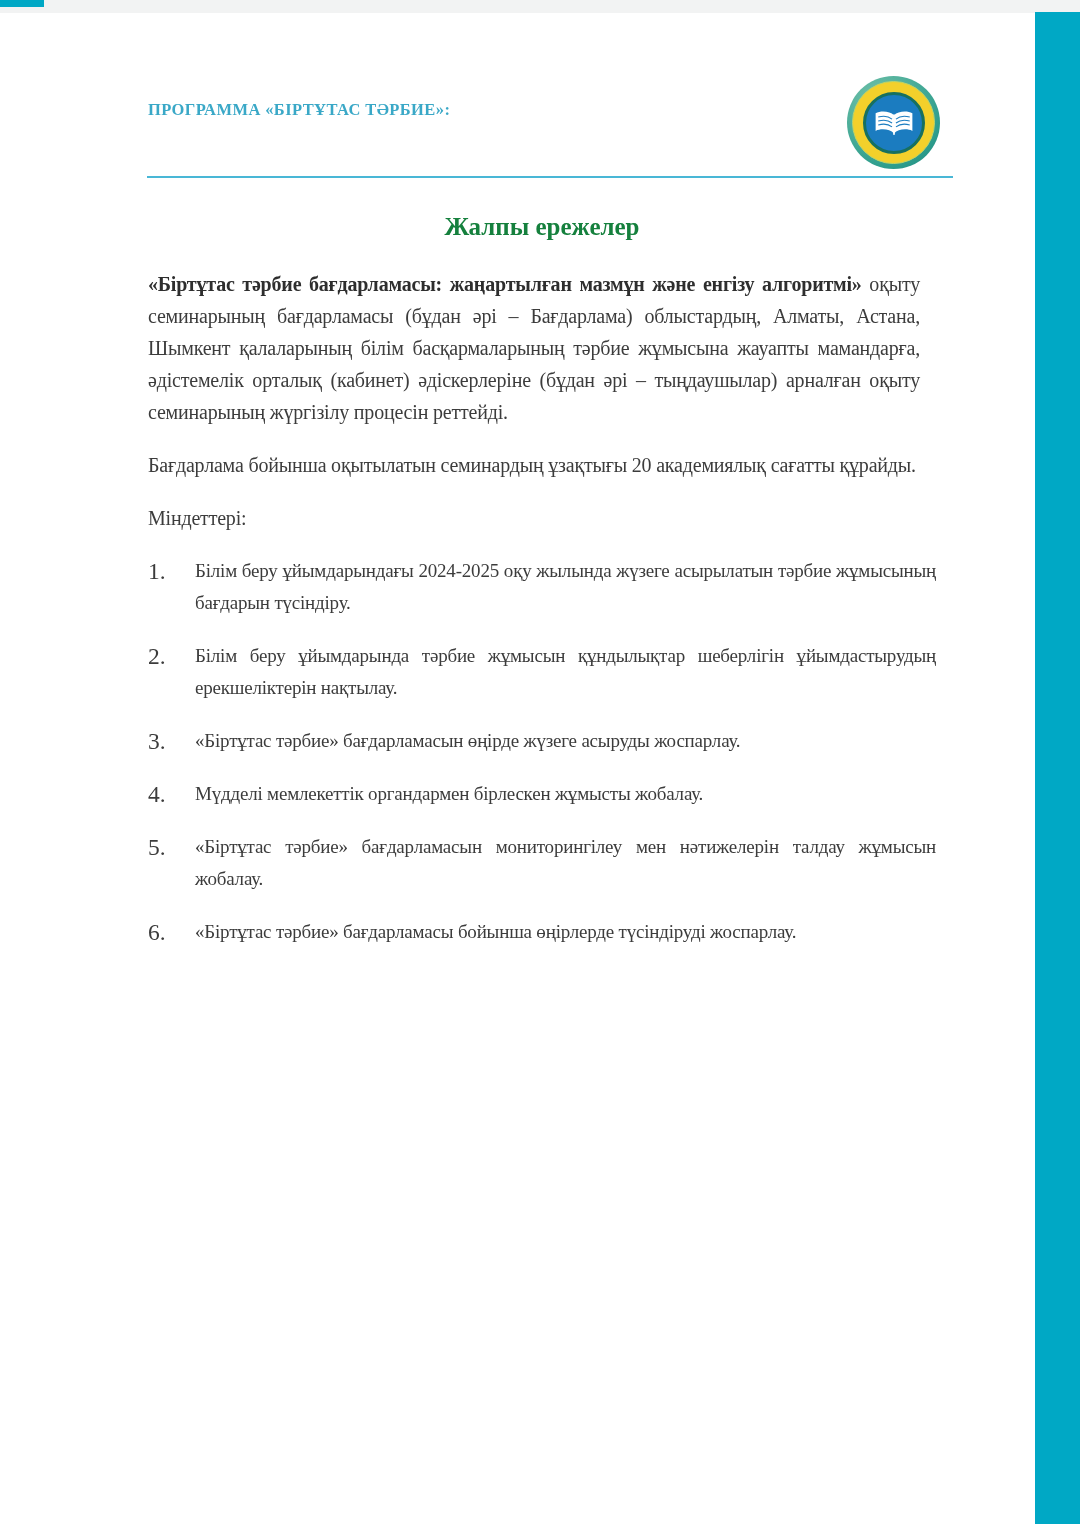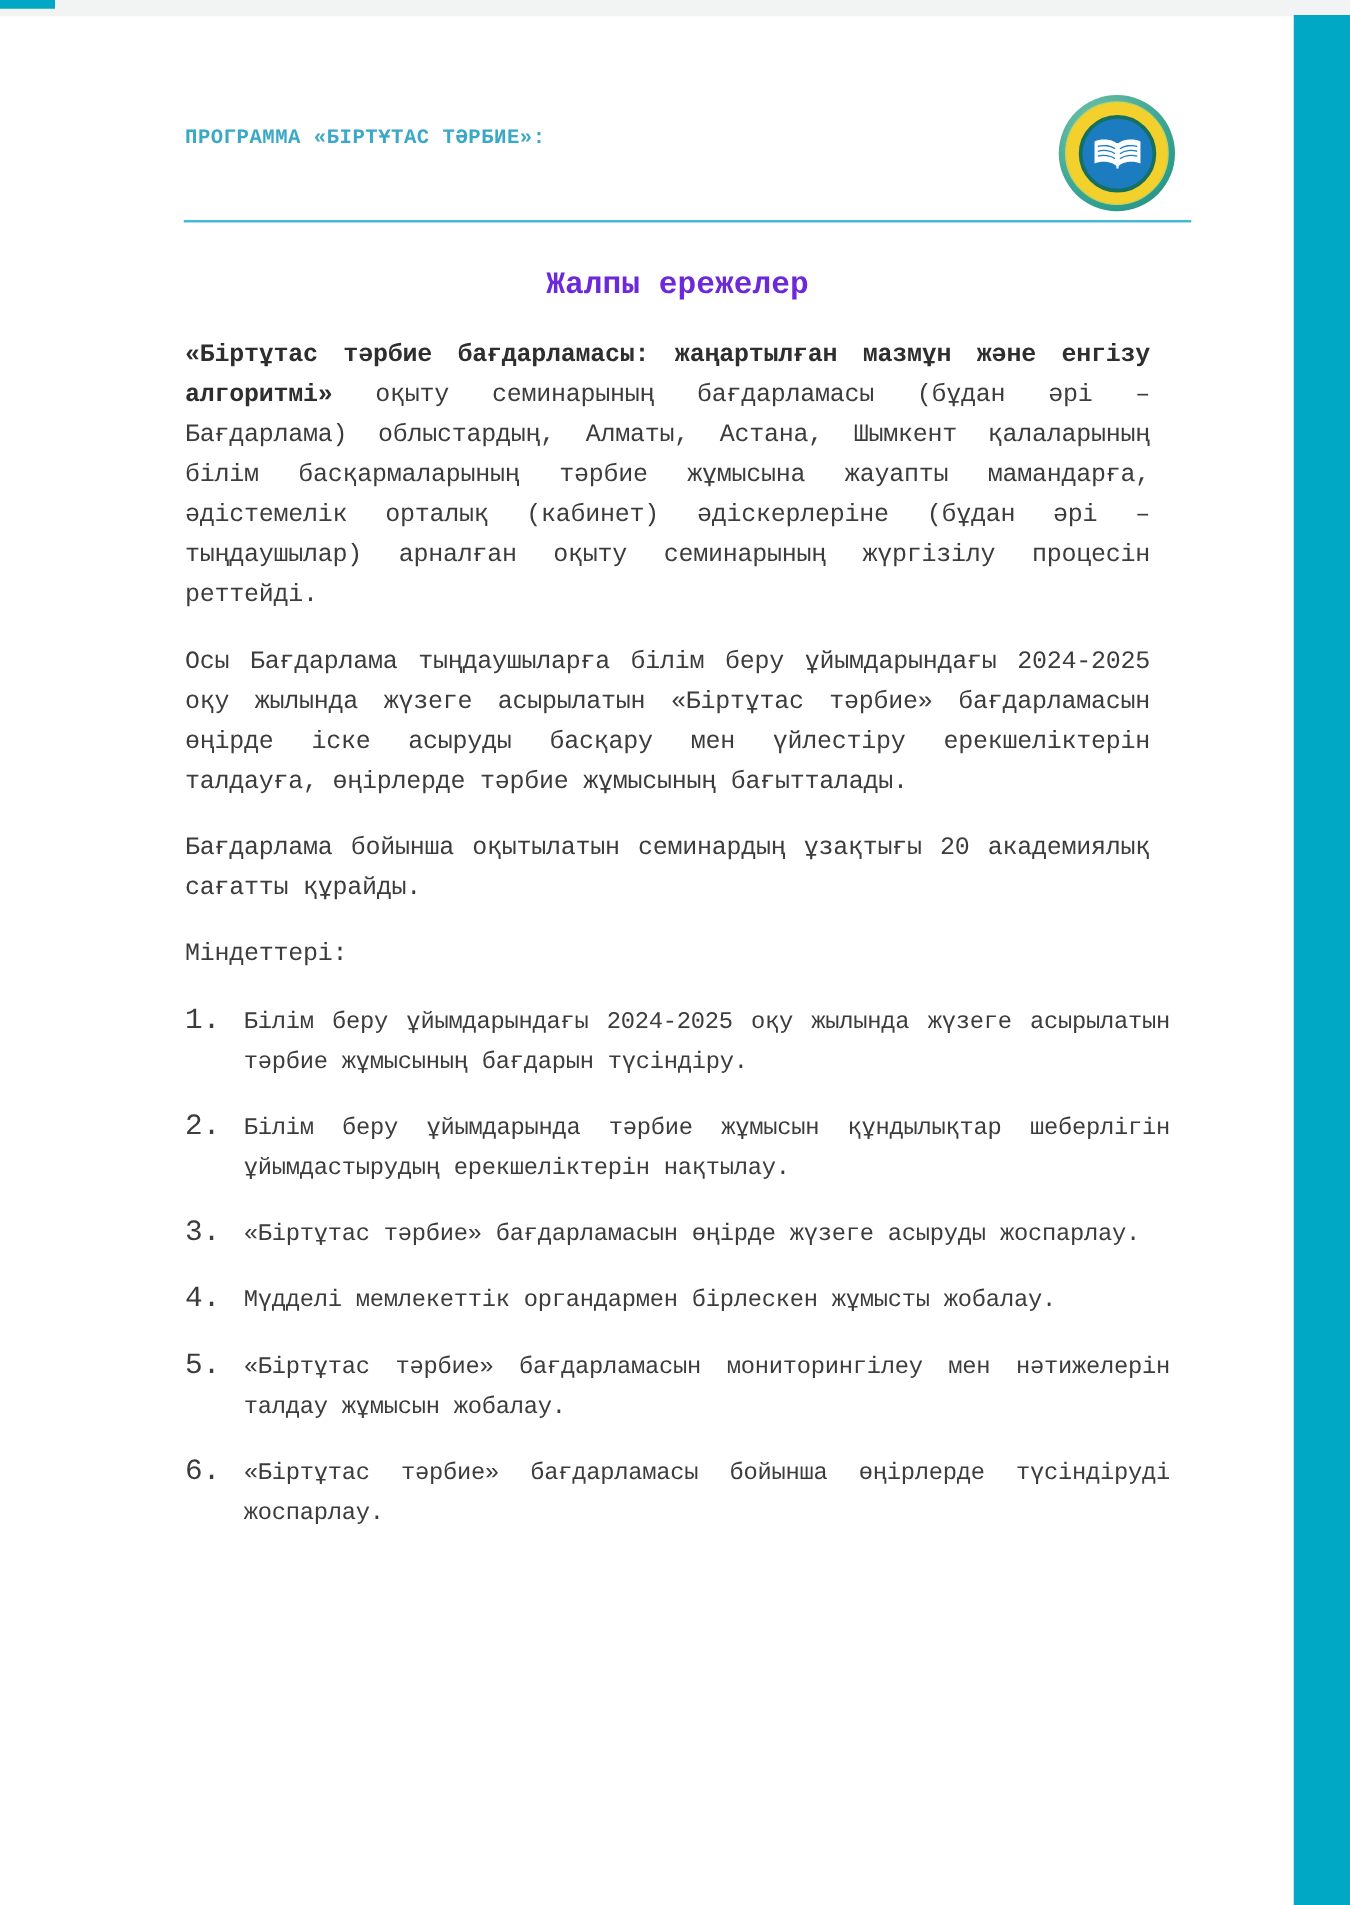--- a/index.html
+++ b/index.html
@@ -1,41 +1,41 @@
 <!DOCTYPE html>
 <html lang="kk"><head>
 <meta charset="utf-8">
 <style>
   html,body{margin:0;padding:0;background:#e9eaea;}
   #canvas{
     position:relative;
     width:1080px;height:1524px;
     background:#ffffff;
-    font-family:Liberation Mono, monospace;
+    font-family:Liberation Serif, serif;
     overflow:hidden;
   }
   
   .top-strip{position:absolute;left:0;top:0;width:1080px;height:13px;background:#f2f3f3;}
   .top-left-accent{position:absolute;left:0;top:0;width:44px;height:7px;background:#00a8c5;}
   .right-accent{position:absolute;left:1035px;top:12px;width:45px;height:1512px;background:#00a8c5;}
   
   .header{position:absolute;left:148px;top:98px;width:640px;
     color:#3aa8c7;font-size:16.5px;font-weight:700;line-height:23px;letter-spacing:.4px;}
   .divider{position:absolute;left:147px;top:176px;width:806px;height:2px;background:#49b7d6;}
   
   .logo{position:absolute;left:847px;top:76px;width:93px;height:93px;border-radius:50%;
     background:radial-gradient(circle at 35% 30%, #7cc7ae 0%, #2f9e8d 70%, #18857d 100%);
     display:flex;align-items:center;justify-content:center;}
   .logo-yellow{width:81px;height:81px;border-radius:50%;background:#f3d02b;
     border:1px solid #bcd36a;display:flex;align-items:center;justify-content:center;}
   .logo-blue{width:56px;height:56px;border-radius:50%;background:#1b7cc0;
     border:3px solid #17705f;display:flex;align-items:center;justify-content:center;}
   
   .main{position:absolute;left:148px;top:213px;width:788px;color:#3c3c3c;}
-  .h-center{font-size:25px;font-weight:700;color:#6d28d9;text-align:center;margin:0;}
+  .h-center{font-size:25px;font-weight:700;color:#15803d;text-align:center;margin:0;}
   .h1{margin-bottom:27px;}
   .h2{margin-top:27px;margin-bottom:30px;}
   .para{font-size:20px;line-height:32px;letter-spacing:-0.2px;
     text-align:justify;text-align-last:left;margin:0 16px 21px 0;}
   .para b{font-weight:700;color:#2e2e2e;}
   .tasks{margin:0;padding:0;list-style:none;}
   .task{display:flex;margin-top:21px;}
   .task-num{flex:0 0 47px;font-size:23.5px;line-height:32px;}
   .task-text{flex:1;font-size:19px;line-height:32px;letter-spacing:-0.2px;
     text-align:justify;text-align-last:left;}
@@ -72,21 +72,20 @@
   </div>
 
   <div class="divider"></div>
 
   <div class="main">
 
     <h2 class="h-center h1">Жалпы ережелер</h2>
 
     <p class="para"><b>«Біртұтас тәрбие бағдарламасы: жаңартылған мазмұн және енгізу алгоритмі»</b><span> оқыту семинарының бағдарламасы (бұдан әрі – Бағдарлама) облыстардың, Алматы, Астана, Шымкент қалаларының білім басқармаларының тәрбие жұмысына жауапты мамандарға, әдістемелік орталық (кабинет) әдіскерлеріне (бұдан әрі – тыңдаушылар) арналған оқыту семинарының жүргізілу процесін реттейді.</span></p>
 
-    <p class="para">Осы Бағдарлама тыңдаушыларға білім беру ұйымдарындағы 2024-2025 оқу жылында жүзеге асырылатын «Біртұтас тәрбие» бағдарламасын өңірде іске асыруды басқару мен үйлестіру ерекшеліктерін талдауға, өңірлерде тәрбие жұмысының бағытталады.</p>
 
     <p class="para">Бағдарлама бойынша оқытылатын семинардың ұзақтығы 20 академиялық сағатты құрайды.</p>
 
 
 
     <p class="para">Міндеттері:</p>
 
     <ol class="tasks">
       <li class="task">
         <span class="task-num">1.</span>

